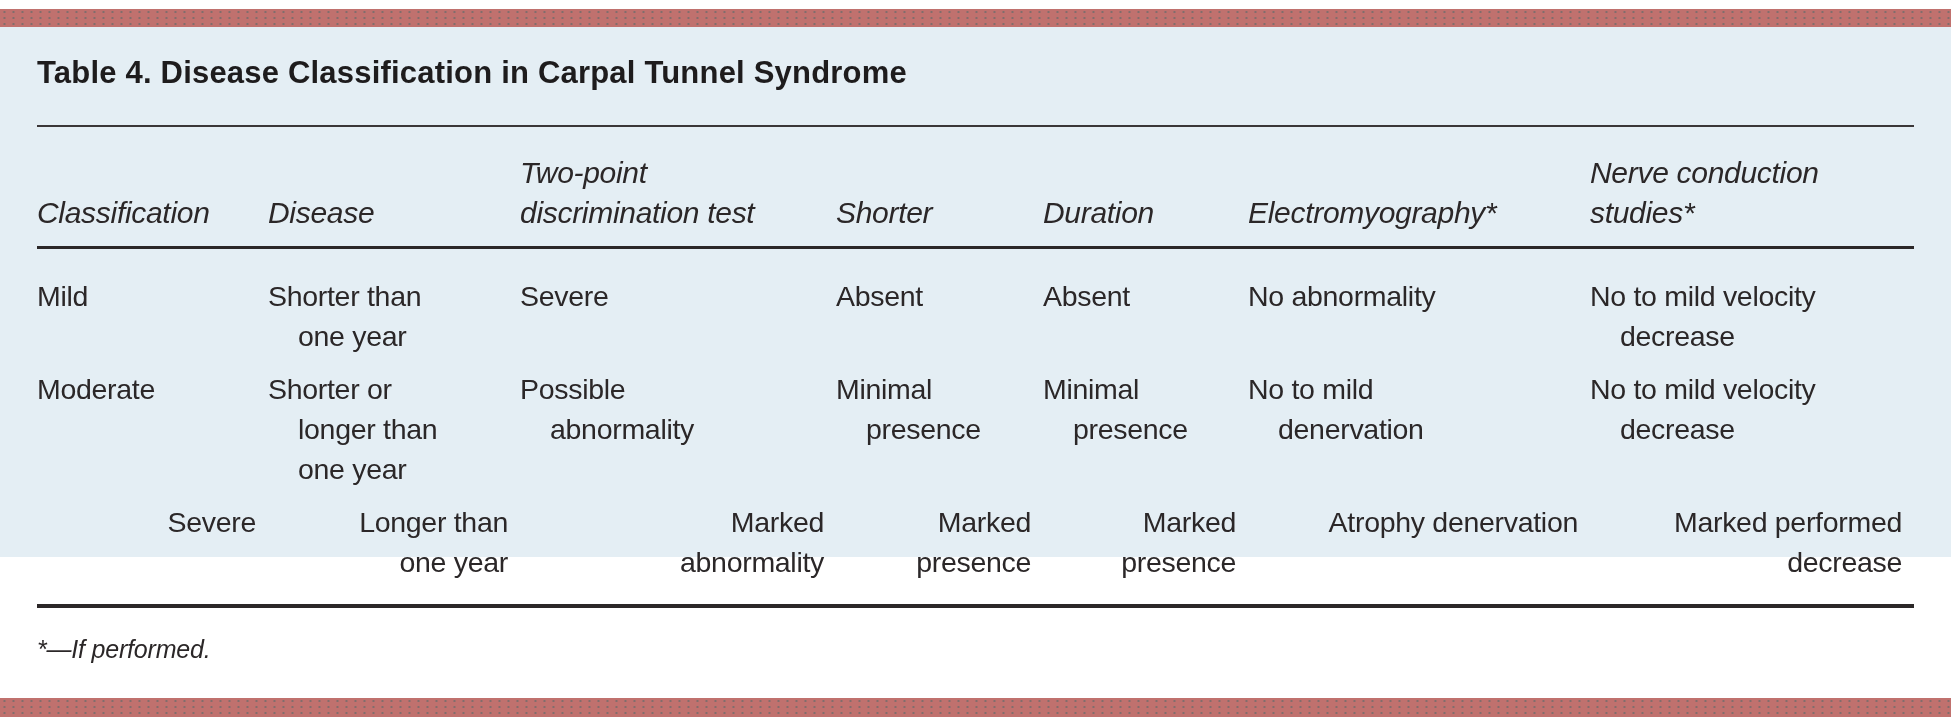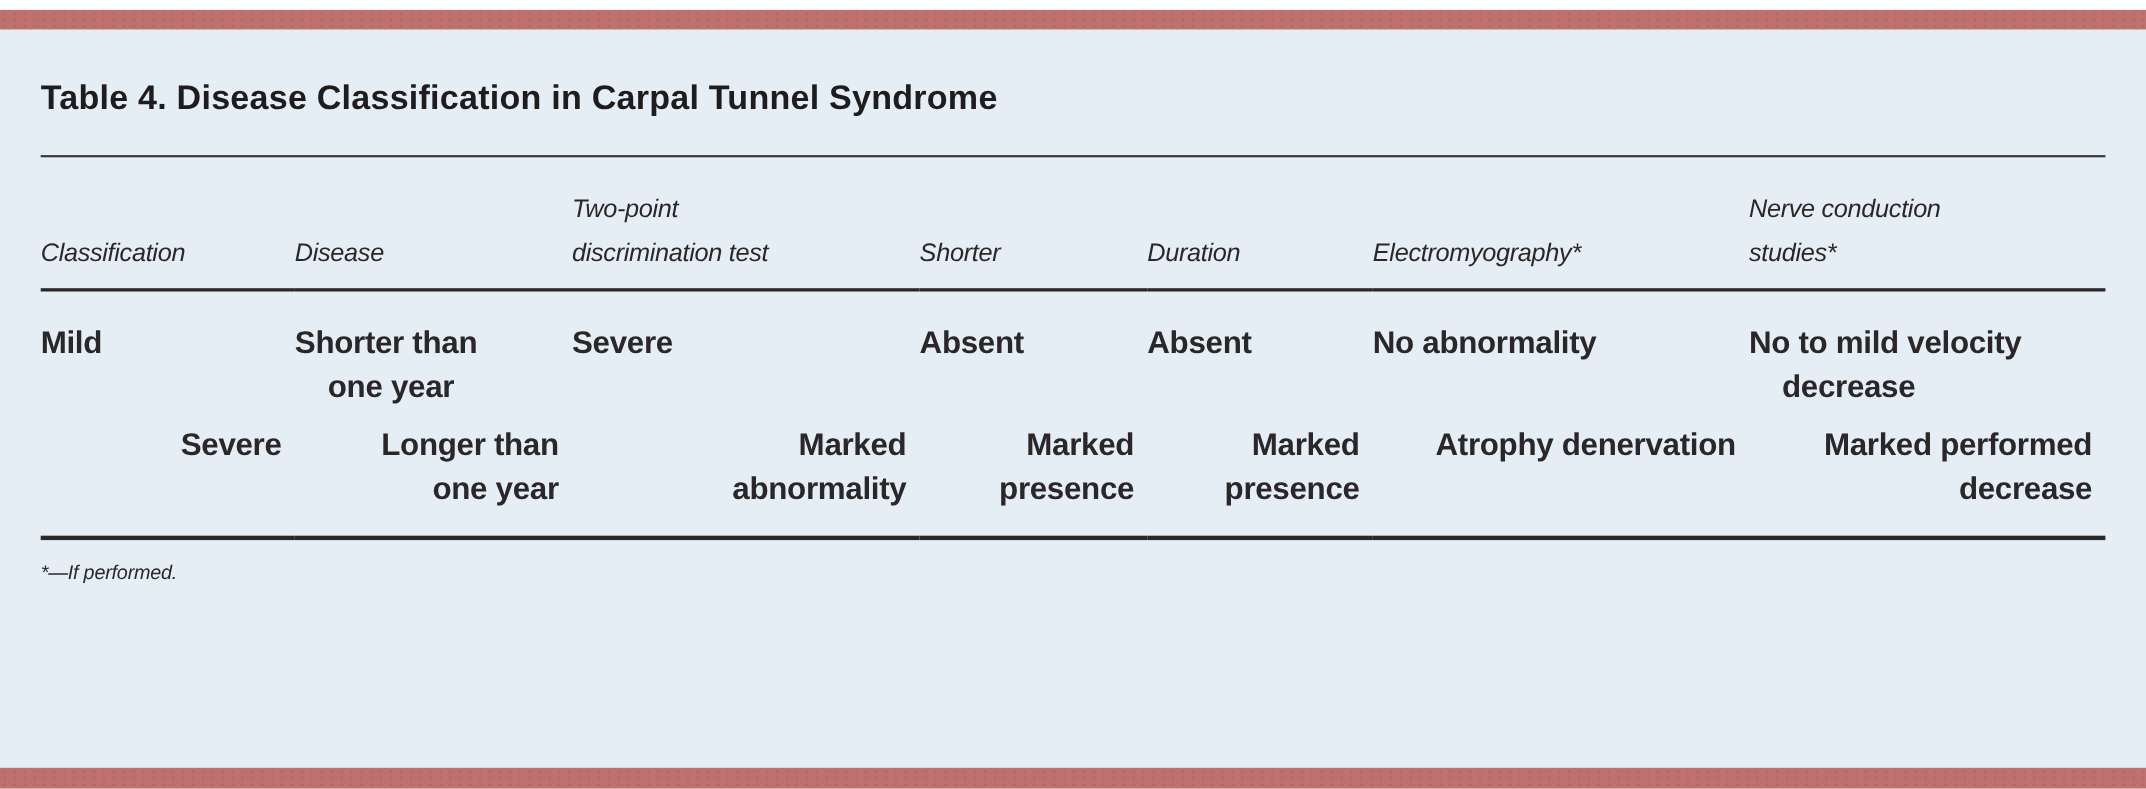--- a/index.html
+++ b/index.html
@@ -13,24 +13,24 @@
   .band {
     position:absolute; left:0; width:1951px;
     background-color:#c0716e;
     background-image:radial-gradient(rgba(55,104,106,0.45) 1.1px, rgba(0,0,0,0) 1.4px);
     background-size:9px 6px;
   }
   .band-top { top:9px; height:18px; }
   .band-bottom { top:698px; height:19px; }
   .panel {
     position:absolute; top:27px; left:0;
-    width:1951px; height:671px;
+    width:1951px; height:530px;
     background:#e4eef4;
     box-sizing:border-box;
-    padding:16px 37px;
+    padding:0 37px;
     color:#2b2728;
   }
   .title {
     margin:0; padding-top:27px;
     font-size:31px; line-height:38px;
     font-weight:bold; color:#1e1c1d;
     letter-spacing:0.2px;
   }
   .title-rule {
     height:0; border-top:2px solid #3a3637;
@@ -44,41 +44,40 @@
   col.c1 { width:231px; }
   col.c2 { width:252px; }
   col.c3 { width:316px; }
   col.c4 { width:207px; }
   col.c5 { width:205px; }
   col.c6 { width:342px; }
   col.c7 { width:324px; }
   th {
     font-style:italic; font-weight:normal;
     text-align:left; vertical-align:bottom;
-    font-size:23px; line-height:40px;
+    font-size:30px; line-height:40px;
     letter-spacing:-0.3px;
     padding:26px 12px 13px 0;
     border-bottom:3px solid #2b2728;
     white-space:pre-line;
   }
   td {
     vertical-align:top;
     font-size:28.5px; line-height:40px;
     letter-spacing:-0.3px;
     white-space:pre-line;
     padding:0 12px 13px 30px;
     text-indent:-30px;
-    font-weight:bold;
   }
   tr.row-first td { padding-top:27px; }
   tr.row-last td { padding-bottom:22px; border-bottom:4px solid #2b2728;text-align:right; }
   .footnote {
-    margin-top:12px;
+    margin-top:24px;
     font-style:italic;
-    font-size:18px; line-height:34px;
+    font-size:25px; line-height:34px;
     letter-spacing:-0.2px;
   }
 </style>
 </head>
 <body>
 
 <div class="band band-top"></div>
 
 <div class="panel">
   <h1 class="title">Table 4. Disease Classification in Carpal Tunnel Syndrome</h1>
@@ -112,20 +111,36 @@
         <td>Mild</td>
         <td>Shorter than
 one year</td>
         <td>Severe</td>
         <td>Absent</td>
         <td>Absent</td>
         <td>No abnormality</td>
         <td>No to mild velocity
 decrease</td>
       </tr>
+      <tr>
+        <td>Moderate</td>
+        <td>Shorter or
+longer than
+one year</td>
+        <td>Possible
+abnormality</td>
+        <td>Minimal
+presence</td>
+        <td>Minimal
+presence</td>
+        <td>No to mild
+denervation</td>
+        <td>No to mild velocity
+decrease</td>
+      </tr>
       <tr class="row-last">
         <td>Severe</td>
         <td>Longer than
 one year</td>
         <td>Marked
 abnormality</td>
         <td>Marked
 presence</td>
         <td>Marked
 presence</td>

